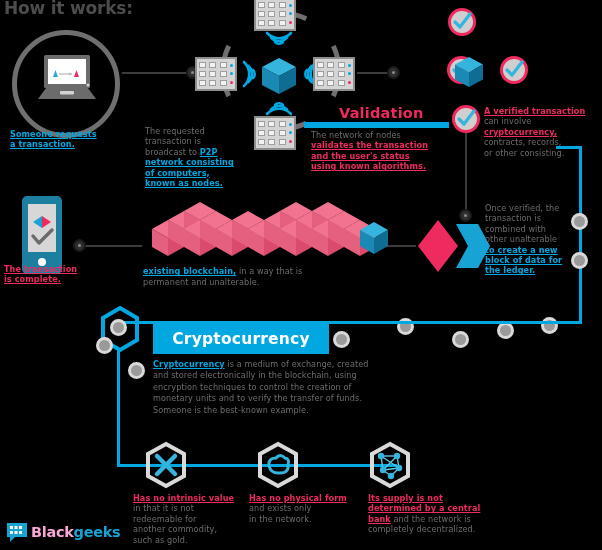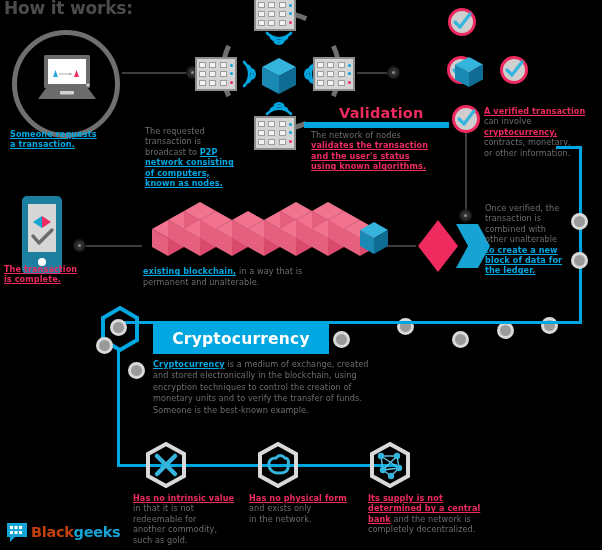--- a/index.html
+++ b/index.html
@@ -257,22 +257,22 @@
     <span>The network of nodes</span><br>
     <span class="b pink">validates the transaction</span><br>
     <span class="b pink">and the user's status</span><br>
     <span class="b pink">using known algorithms.</span>
   </div>
 
   <div class="t" style="left:484px;top:106px;width:120px;">
     <span class="b pink">A verified transaction</span><br>
     <span>can involve</span><br>
     <span class="b pink">cryptocurrency,</span><br>
-    <span>contracts, monetary,</span><br>
-    <span>or other information.</span>
+    <span>contracts, records,</span><br>
+    <span>or other consisting.</span>
   </div>
 
   <div class="lineV" style="left:465px;top:133px;height:82px;"></div>
   <div class="knob" style="left:459px;top:209px;"></div>
 
   <div class="cyanH" style="left:556px;top:146px;width:26px;"></div>
   <div class="cyanV" style="left:579px;top:146px;height:178px;"></div>
 
   <div class="abs" style="left:412px;top:218px;">
     <svg width="82" height="56" viewBox="0 0 82 56">
@@ -439,16 +439,16 @@
         <rect x="5" y="5" width="3" height="3"></rect>
           <rect x="9.5" y="5" width="3" height="3"></rect>
         <rect x="14" y="5" width="3" height="3"></rect>
           <rect x="5" y="10" width="3" height="3"></rect>
         <rect x="9.5" y="10" width="3" height="3"></rect>
           <rect x="14" y="10" width="3" height="3"></rect>
       </g>
     </svg>
   </div>
   <div class="abs" style="left:31px;top:524px;font-size:14.5px;font-weight:bold;letter-spacing:-.3px;">
-    <span style="color:#c2410c;">Black</span><span style="color:#17a3d4;">geeks</span>
+    <span style="color:#f9a8d4;">Black</span><span style="color:#17a3d4;">geeks</span>
   </div>
 
 </div>
 
 </body></html>

